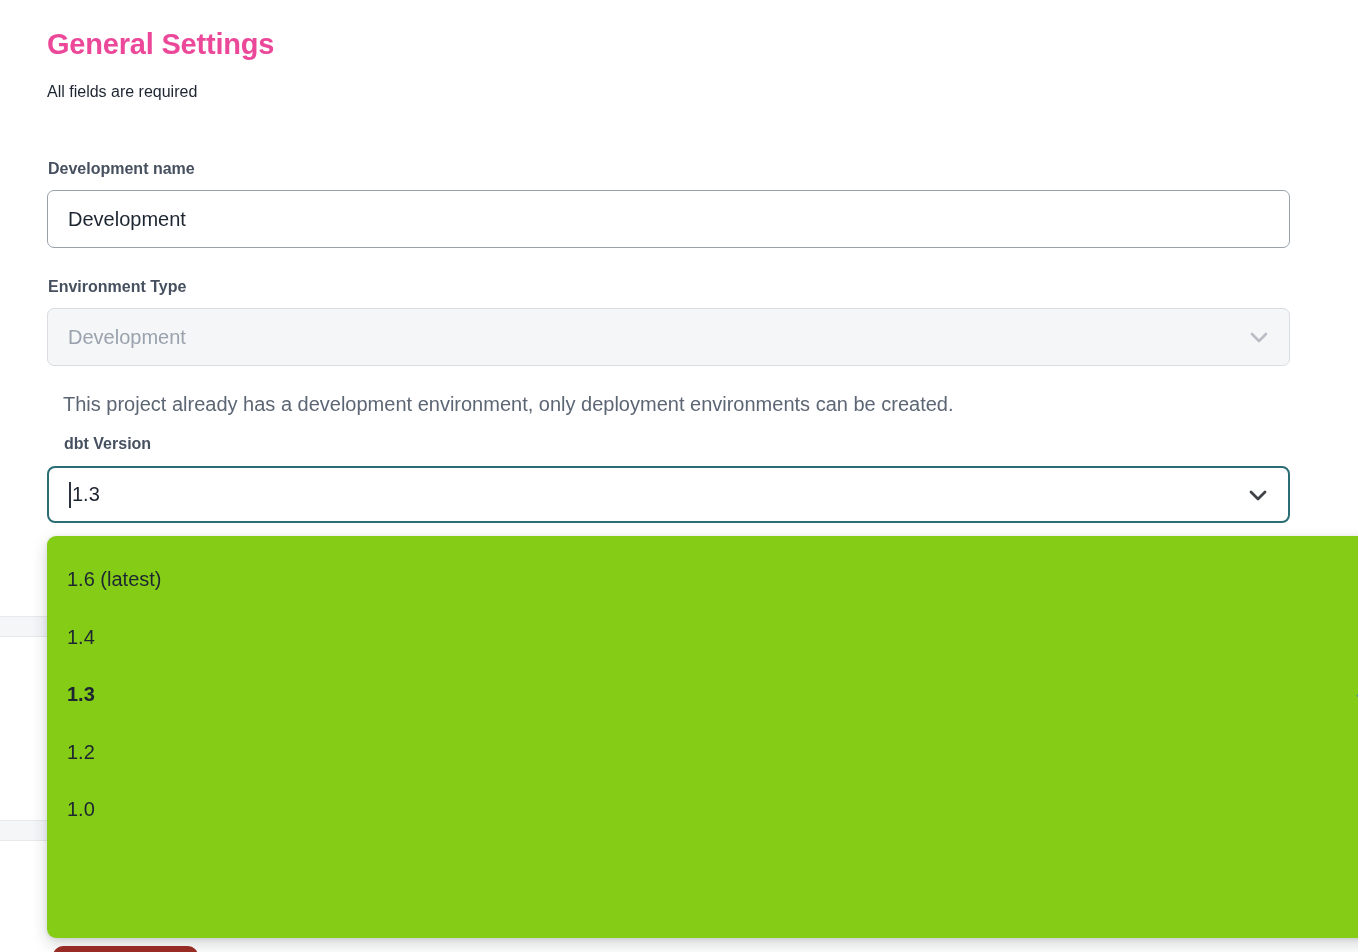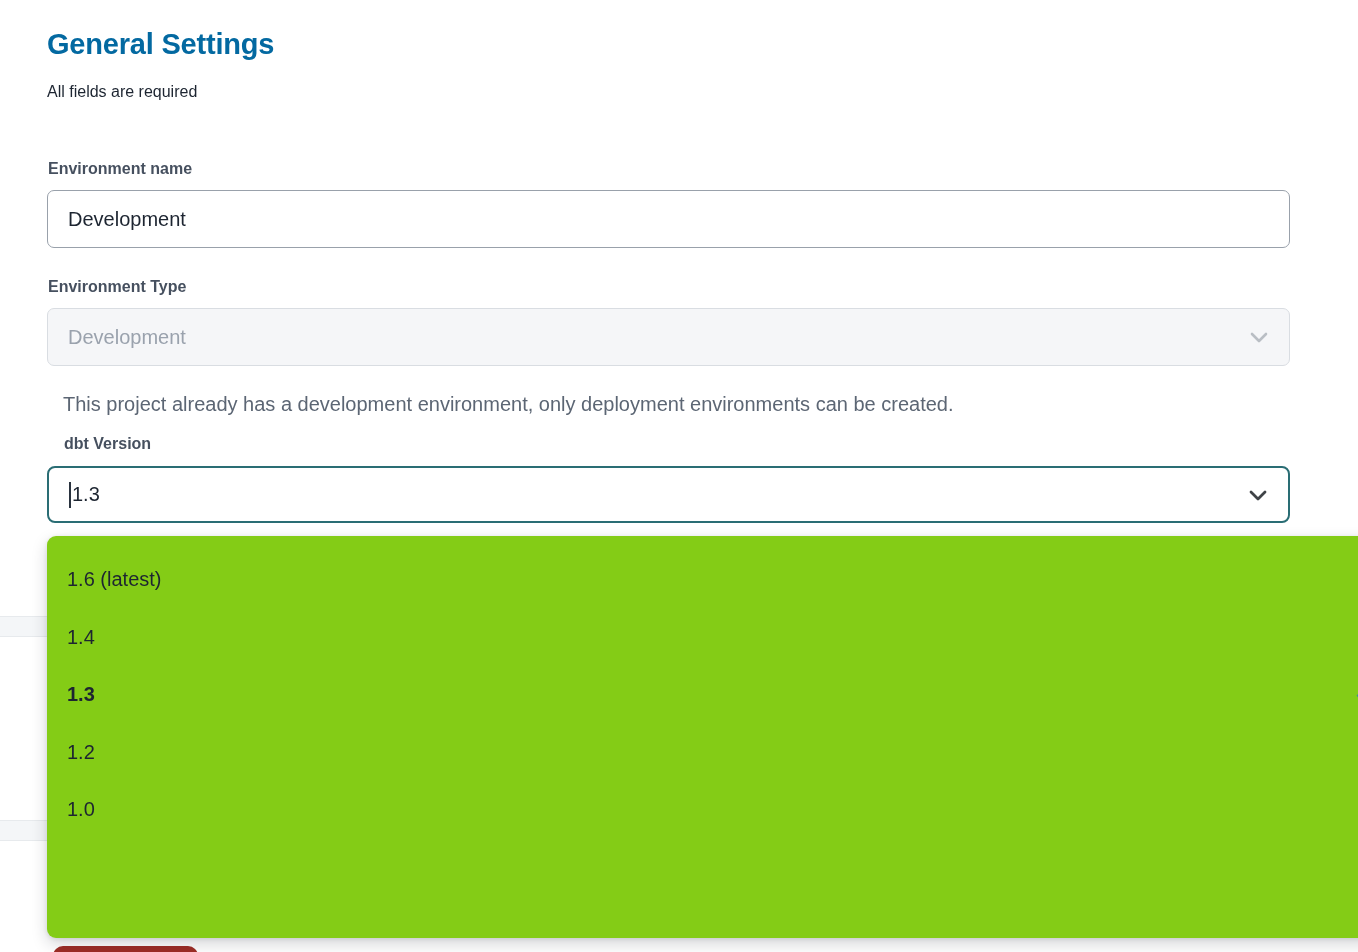--- a/index.html
+++ b/index.html
@@ -21,21 +21,21 @@
     position:absolute;left:0;width:1358px;height:21px;
     background:#f4f6f8;
     border-top:1px solid #e7eaed;border-bottom:1px solid #e7eaed;
     z-index:1;
   }
   .band-1{top:616px;}
   .band-2{top:820px;}
 
   .page-title{
     position:absolute;left:47px;top:28px;margin:0;
-    font-size:29px;font-weight:700;color:#0369a1;letter-spacing:-0.2px;
+    font-size:29px;font-weight:700;color:#ec4899;letter-spacing:-0.2px;
     z-index:2;
   }
   .page-subtitle{
     position:absolute;left:47px;top:83px;margin:0;
     font-size:16px;color:#1d2531;z-index:2;
   }
   .field-label{
     position:absolute;left:48px;margin:0;
     font-size:16px;font-weight:700;color:#46505f;z-index:2;
   }
@@ -97,21 +97,21 @@
 </style>
 </head>
 <body>
 
 <div class="band band-1"></div>
 <div class="band band-2"></div>
 
 <h1 class="page-title">General Settings</h1>
 <p class="page-subtitle">All fields are required</p>
 
-<p class="field-label label-env-name">Environment name</p>
+<p class="field-label label-env-name">Development name</p>
 <input class="text-input" type="text" value="Development" style="">
 
 <p class="field-label label-env-type">Environment Type</p>
 <div class="select select-disabled">
   <span>Development</span>
   <span class="chevron">
     <svg width="24" height="24" viewBox="0 0 24 24" fill="none">
       <path d="M5 9l7 7 7-7" stroke="#b9bec4" stroke-width="2.6" stroke-linecap="round" stroke-linejoin="round"></path>
     </svg>
   </span>

